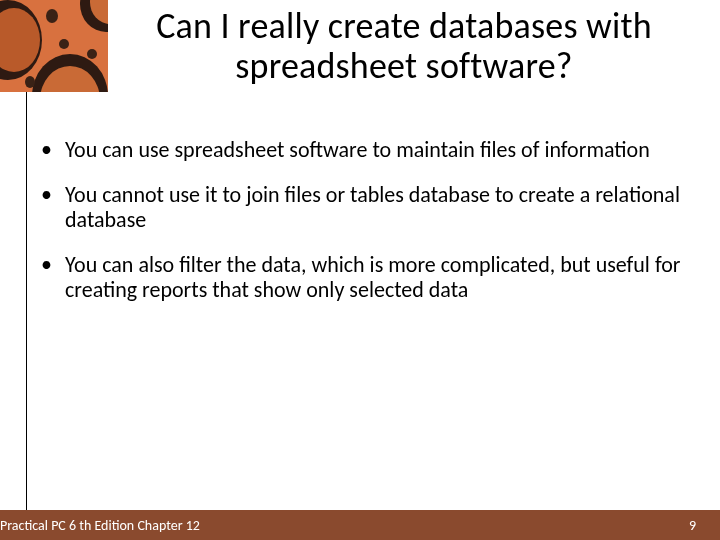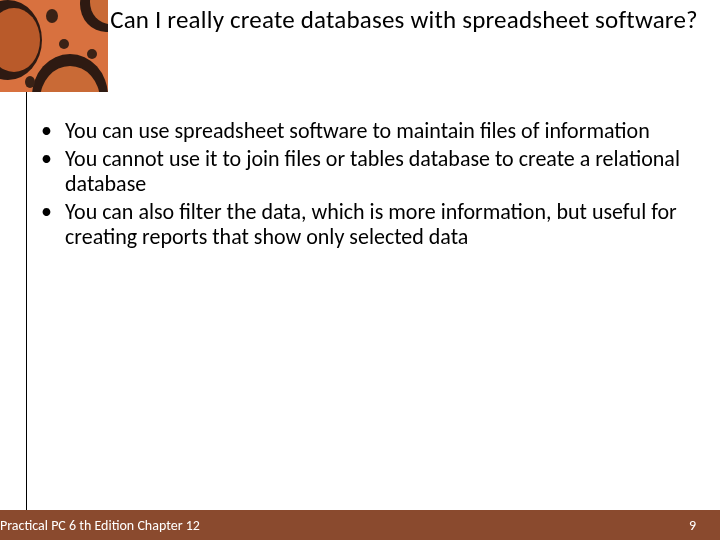--- a/index.html
+++ b/index.html
@@ -24,40 +24,41 @@
     width: 0;
     height: 418px;
     border-left: 1.5px solid #000;
   }
   .title {
     position: absolute;
     top: 6px;
     left: 110px;
     right: 22px;
     text-align: center;
-    font-size: 25px;
+    font-size: 36px;
     line-height: 1.12;
     color: #000;
     font-weight: 400;
     letter-spacing: 0.2px;
   }
   .body {
     position: absolute;
     top: 118px;
     left: 35px;
     right: 30px;
     font-size: 22px;
     line-height: 1.16;
     color: #000;
   }
   .body ul { list-style: none; }
   .body li {
     position: relative;
     padding-left: 30px;
     margin-bottom: 2px;
+    margin-top: 19px;
   }
   .body li::before {
     content: "•";
     position: absolute;
     left: 6px;
     top: 0;
     font-size: 22px;
     color: #000;
   }
   .footer {
@@ -102,21 +103,21 @@
   </div>
 
   <div class="vrule"></div>
 
   <h1 class="title">Can I really create databases with spreadsheet software?</h1>
 
   <div class="body">
     <ul>
       <li>You can use spreadsheet software to maintain files of information</li>
       <li>You cannot use it to join files or tables database to create a relational database</li>
-      <li>You can also filter the data, which is more information, but useful for creating reports that show only selected data</li>
+      <li>You can also filter the data, which is more complicated, but useful for creating reports that show only selected data</li>
     </ul>
   </div>
 
   <div class="footer">
     <div class="ftext">Practical PC 6 th Edition Chapter 12</div>
     <div class="fpage">9</div>
   </div>
 
 </div>
 

